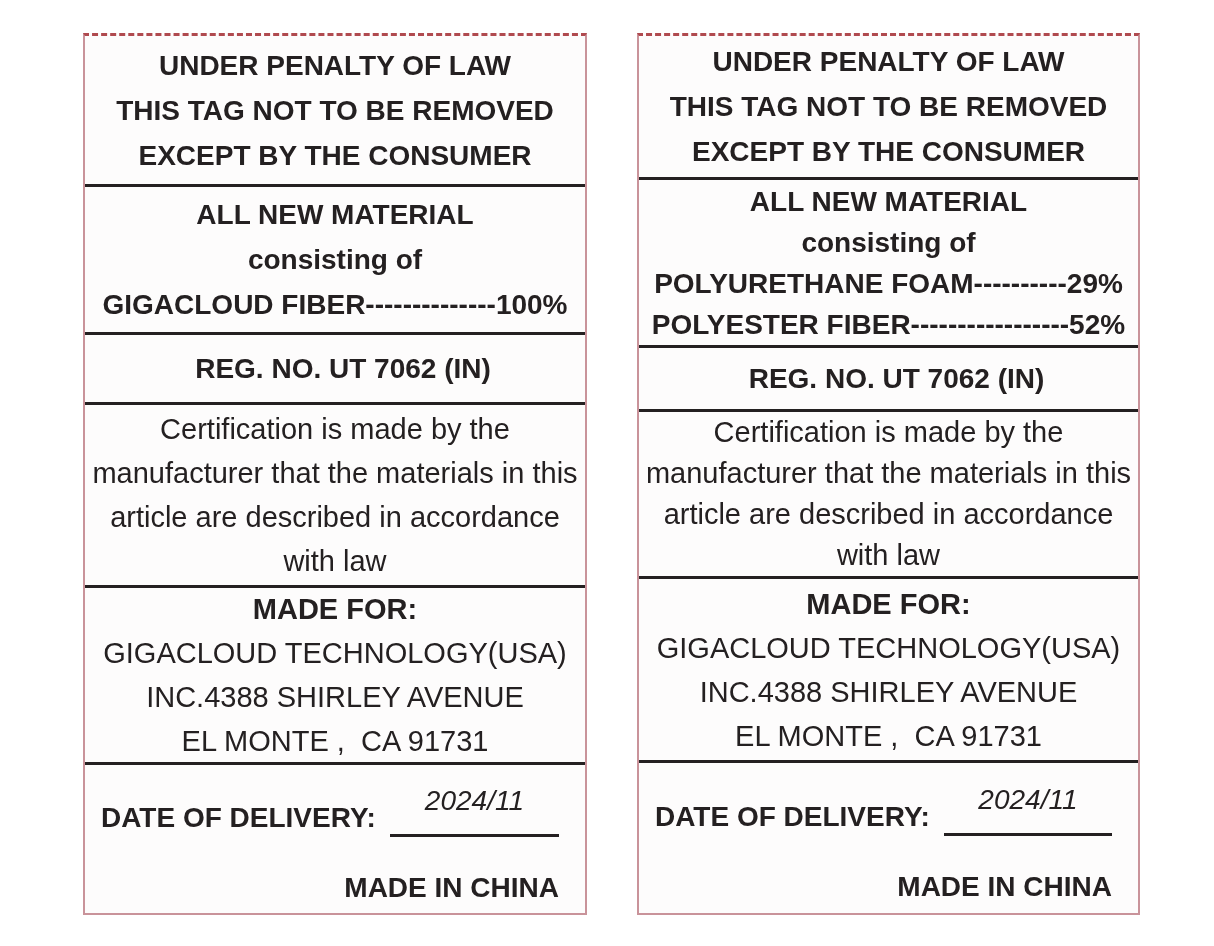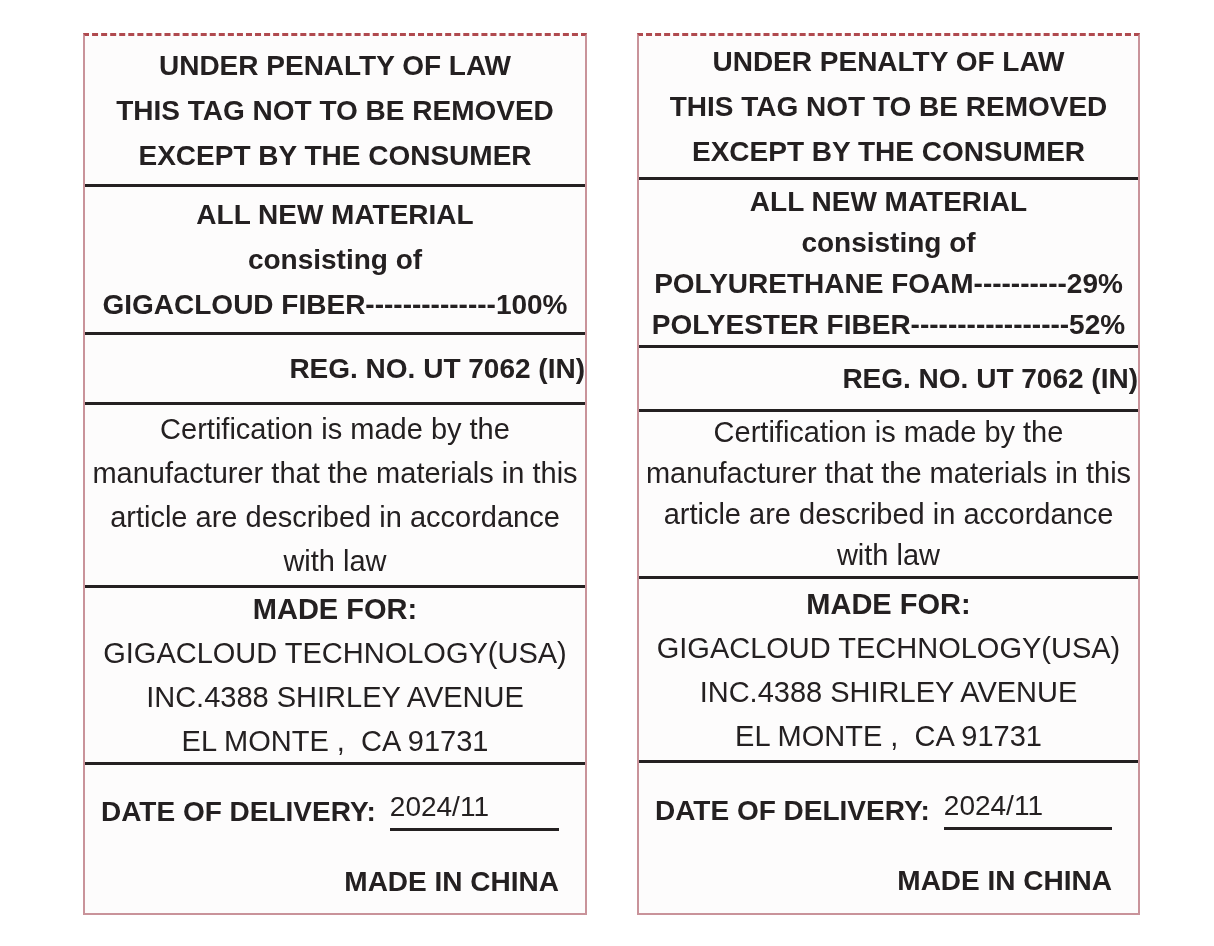--- a/index.html
+++ b/index.html
@@ -46,33 +46,34 @@
   .tagB .s1{height:144px;}
   .tagB .s2{height:168px;}
   .tagB .s3{height:64px;}
   .tagB .s4{height:167px;}
   .tagB .s5{height:184px;}
   .tagB .s6{flex:1;}
 
   .tagB .s2 .line{line-height:41px;}
   .tagB .s4 .line{line-height:41px;}
 
-  .s3{justify-content:center;align-items:flex-end;padding-left:16px;}
+  .s3{justify-content:center;align-items:center;padding-left:16px;}
 
   .s4 .line,.s5 .line{font-size:29px;line-height:44px;font-weight:400;}
   .line.b{font-weight:700;}
 
   .s6{padding:14px 26px 0 16px;border-radius:26px;}
   .dateline{display:flex;align-items:flex-end;font-size:28px;line-height:38px;}
   .datevalue{
     flex:1;margin-left:14px;
     border-bottom:3px solid #242021;
-    text-align:left;
+    text-align:center;
     font-weight:400;
-    padding-bottom:2px;
+    padding-bottom:14px;
+    font-style:italic;
   }
   .origin{margin-top:28px;width:100%;text-align:right;}
 </style>
 </head>
 <body>
 
 <article class="tag tagA">
   <section class="sec s1 center">
     <div class="line b">UNDER PENALTY OF LAW</div>
     <div class="line b">THIS TAG NOT TO BE REMOVED</div>

